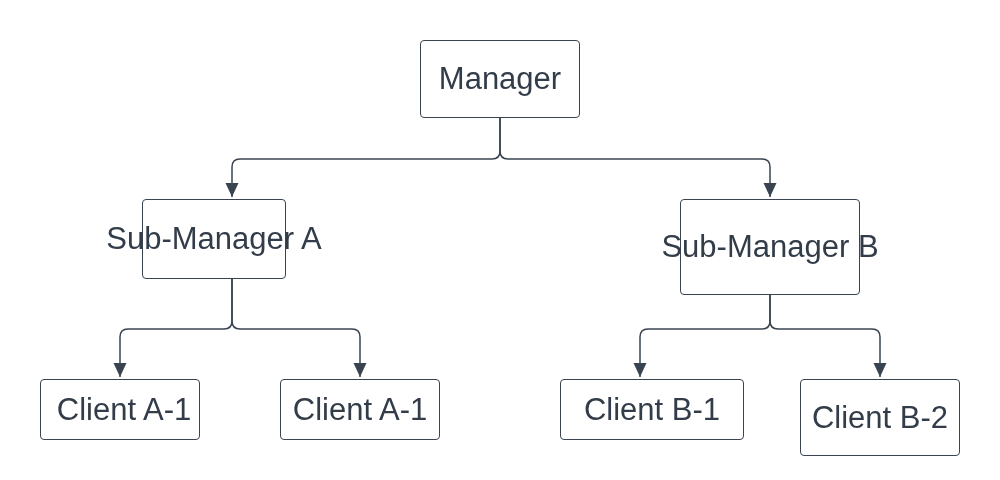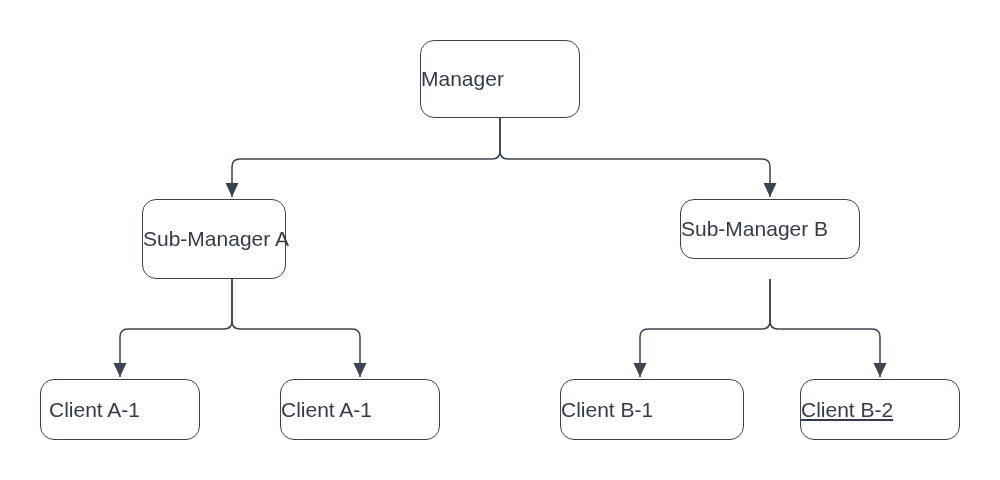--- a/index.html
+++ b/index.html
@@ -31,26 +31,27 @@
   }
   .arrowhead {
     fill: var(--stroke, #3a4450);
     stroke: none;
   }
   .node {
     position: absolute;
     box-sizing: border-box;
     background: var(--node-fill, #ffffff);
     border: 1.5px solid var(--stroke, #3a4450);
-    border-radius: 14px;
+    border-radius: 4px;
     display: flex;
     align-items: center;
+    justify-content: center;
     text-align: center;
     color: var(--text, #333c49);
-    font-size: 21px;
+    font-size: 31px;
     line-height: 1.2;
     white-space: nowrap;
   }
 </style>
 </head>
 <body>
 
 <div class="canvas">
   <svg class="edges-layer" width="1000" height="480" viewBox="0 0 1000 480" xmlns="http://www.w3.org/2000/svg">
     <defs>
@@ -64,28 +65,28 @@
       <path d="M 232 279 L 232 321 Q 232 329 240 329 L 352 329 Q 360 329 360 337 L 360 377" class="edge" marker-end="url(#arrowhead)"></path>
       <path d="M 770 279 L 770 321 Q 770 329 762 329 L 648 329 Q 640 329 640 337 L 640 377" class="edge" marker-end="url(#arrowhead)"></path>
       <path d="M 770 279 L 770 321 Q 770 329 778 329 L 872 329 Q 880 329 880 337 L 880 377" class="edge" marker-end="url(#arrowhead)"></path>
     </svg>
 <div class="node" style="left: 420px; top: 40px; width: 160px; height: 78px;">
       <span>Manager</span>
     </div>
     <div class="node" style="left: 142px; top: 199px; width: 144px; height: 80px;">
       <span>Sub-Manager A</span>
     </div>
-    <div class="node" style="left: 680px; top: 199px; width: 180px; height: 60px;">
+    <div class="node" style="left: 680px; top: 199px; width: 180px; height: 96px;">
       <span>Sub-Manager B</span>
     </div>
     <div class="node" style="left: 40px; top: 379px; width: 160px; height: 61px; padding-left: 8px;">
       <span>Client A-1</span>
     </div>
     <div class="node" style="left: 280px; top: 379px; width: 160px; height: 61px;">
       <span>Client A-1</span>
     </div>
     <div class="node" style="left: 560px; top: 379px; width: 184px; height: 61px;">
       <span>Client B-1</span>
     </div>
-    <div class="node" style="left: 800px; top: 379px; width: 160px; height: 61px; text-decoration: underline;">
+    <div class="node" style="left: 800px; top: 379px; width: 160px; height: 77px;">
       <span>Client B-2</span>
     </div>
   </div>
 
 </body></html>

